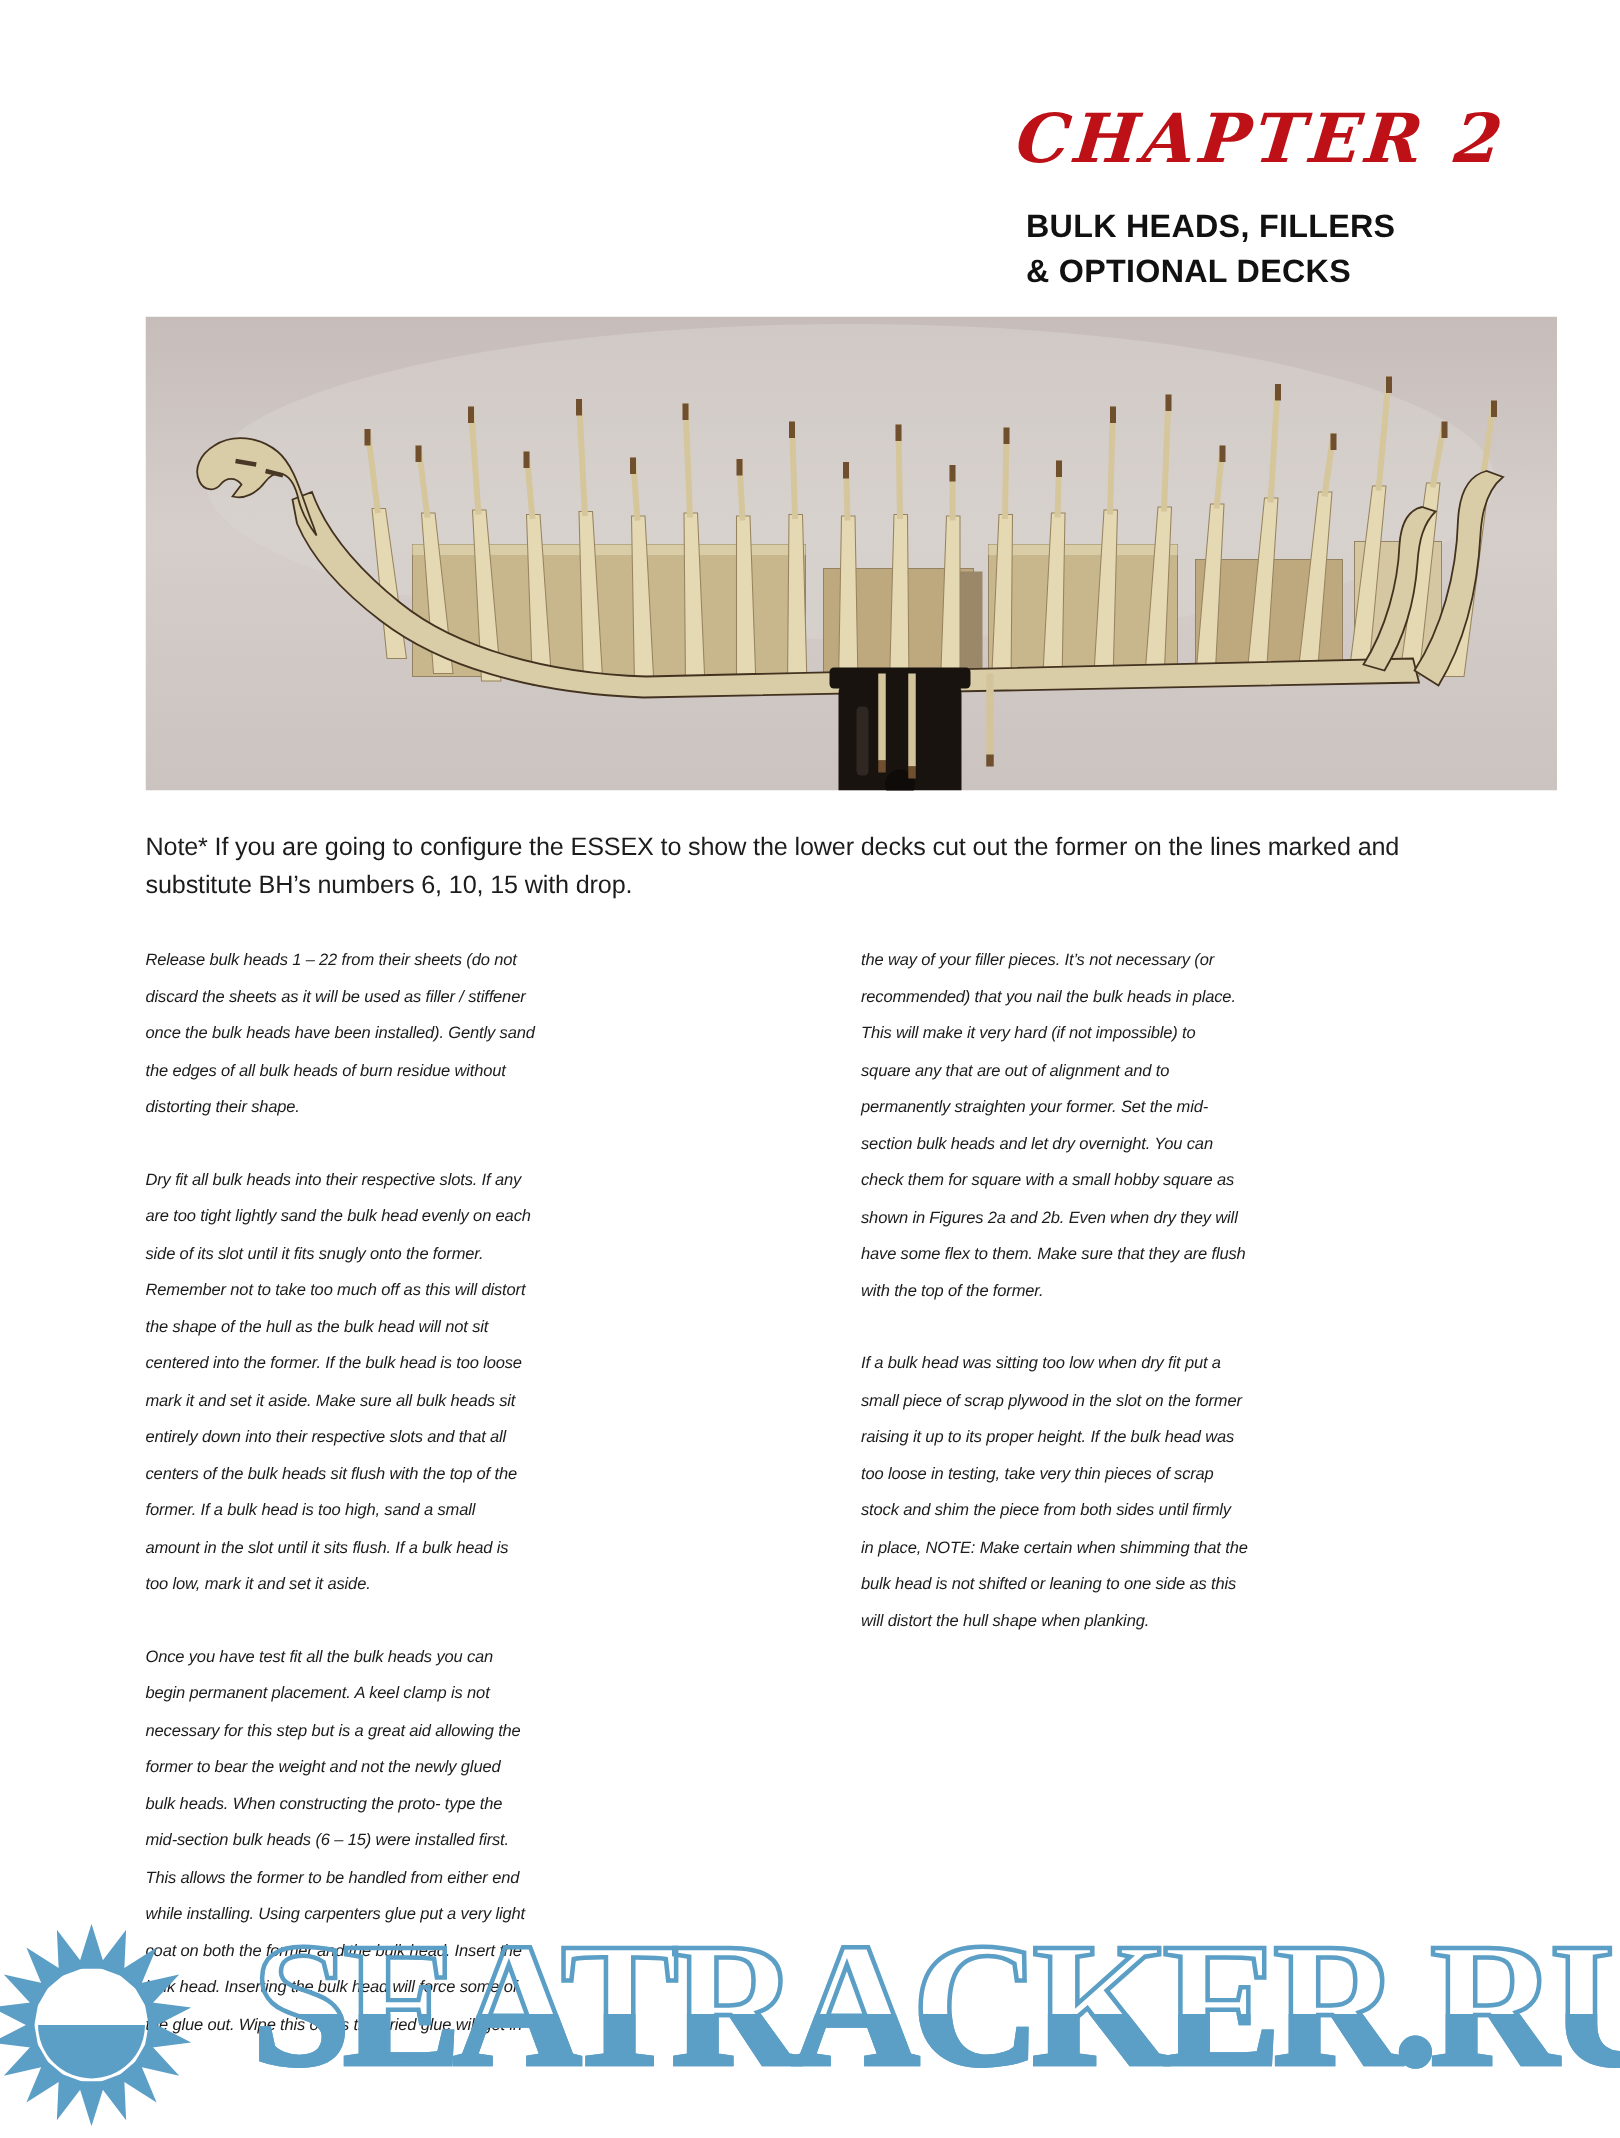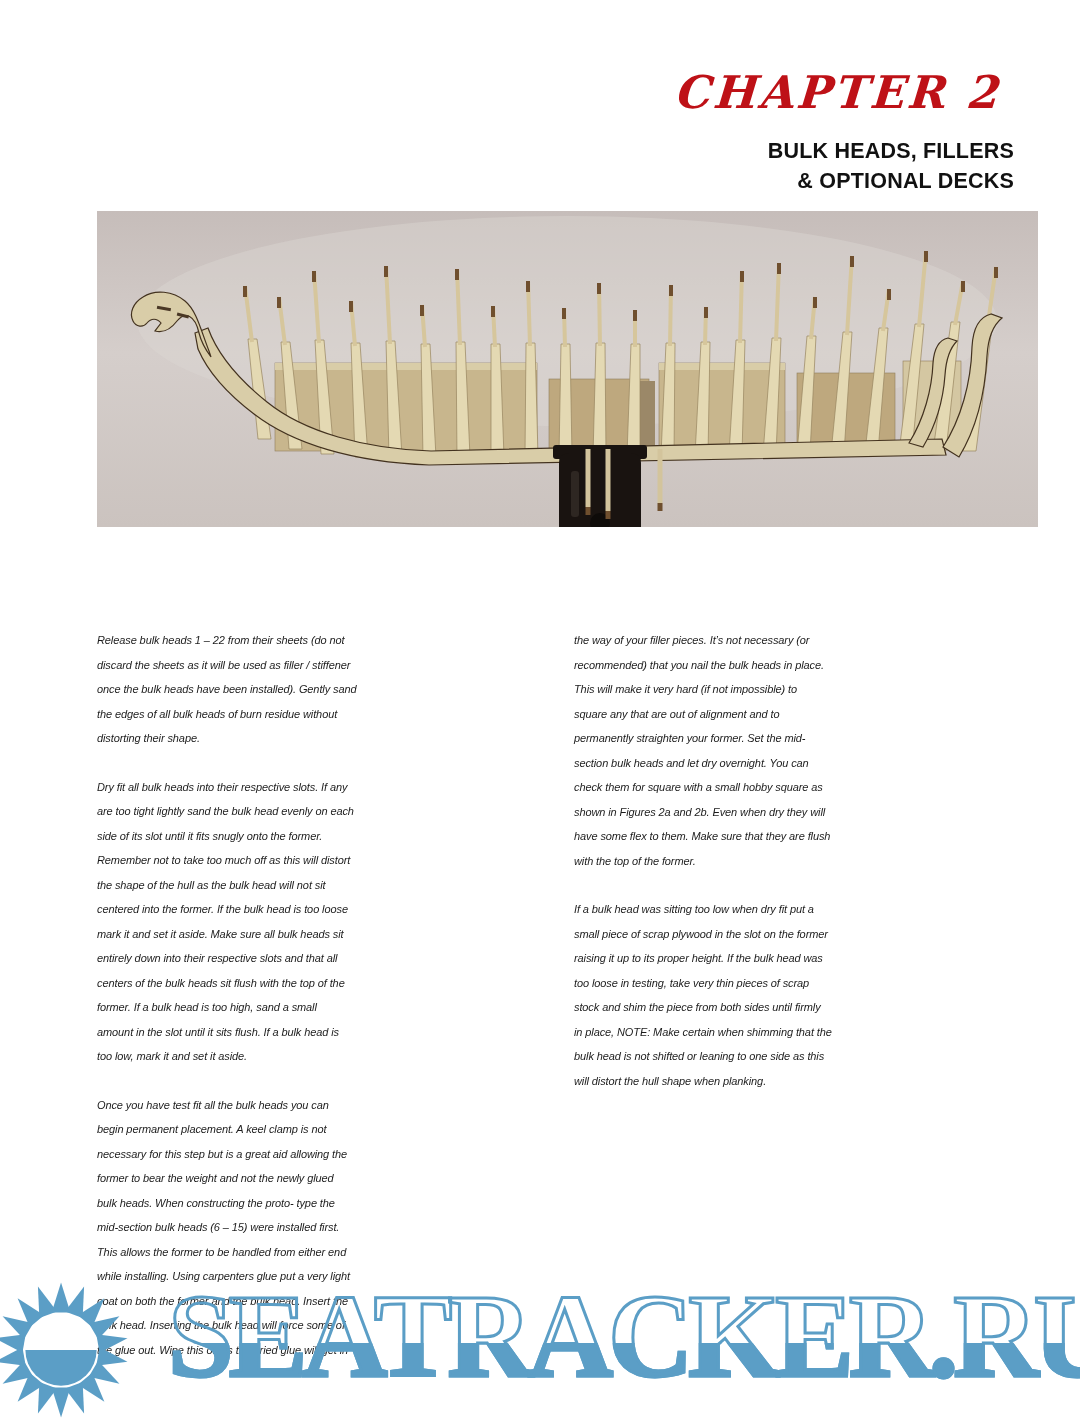--- a/index.html
+++ b/index.html
@@ -19,21 +19,20 @@
     font-size:45px;letter-spacing:3px;
     color:#be1117;
     transform:skewX(-6deg);
     white-space:nowrap;
   }
   .chapter-subtitle{
     position:absolute;left:684px;top:136px;width:330px;
     font-weight:700;font-size:21.5px;line-height:30px;
     letter-spacing:.2px;color:#111111;
     white-space:pre-line;
-    text-align:right;
   }
   
   .photo{
     position:absolute;left:97px;top:211px;width:941px;height:316px;margin:0;
   }
   .photo svg{display:block;}
   
   .note{
     position:absolute;left:97px;top:552px;width:945px;margin:0;
     font-size:16.8px;line-height:25px;letter-spacing:-.1px;
@@ -198,20 +197,22 @@
         <line class="rodf" x1="491" y1="238" x2="491" y2="296"></line>
           <line class="rodfe" x1="491" y1="296" x2="491" y2="304"></line>
         <line class="rodf" x1="511" y1="238" x2="511" y2="300"></line>
           <line class="rodfe" x1="511" y1="300" x2="511" y2="308"></line>
         <line class="rodf" x1="563" y1="238" x2="563" y2="292"></line>
           <line class="rodfe" x1="563" y1="292" x2="563" y2="300"></line>
       </g>
     </svg>
   </figure>
 
+  <p class="note">Note*  If you are going to configure the ESSEX to show the lower decks cut out the former on the lines marked and
+substitute BH’s numbers 6, 10, 15 with drop.</p>
 
   <div class="col col-left">
     <p>Release bulk heads 1 – 22 from their sheets (do not
 discard the sheets as it will be used as filler / stiffener
 once the bulk heads have been installed). Gently sand
 the edges of all bulk heads of burn residue without
 distorting their shape.</p>
     <p>Dry fit all bulk heads into their respective slots. If any
 are too tight lightly sand the bulk head evenly on each
 side of its slot until it fits snugly onto the former.

